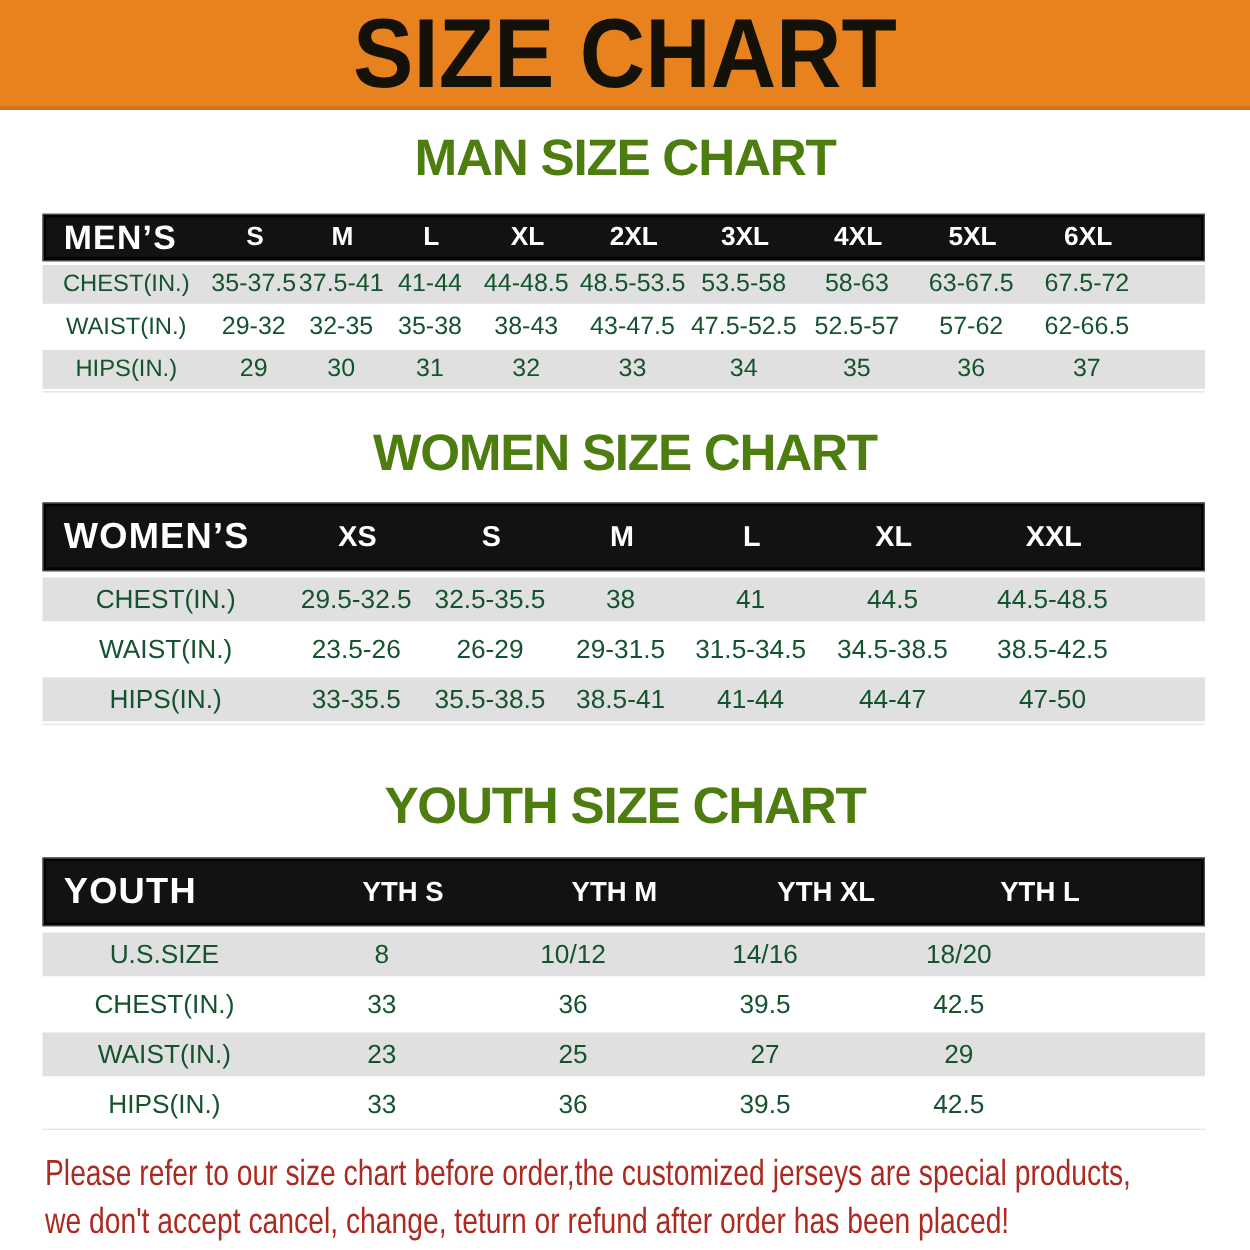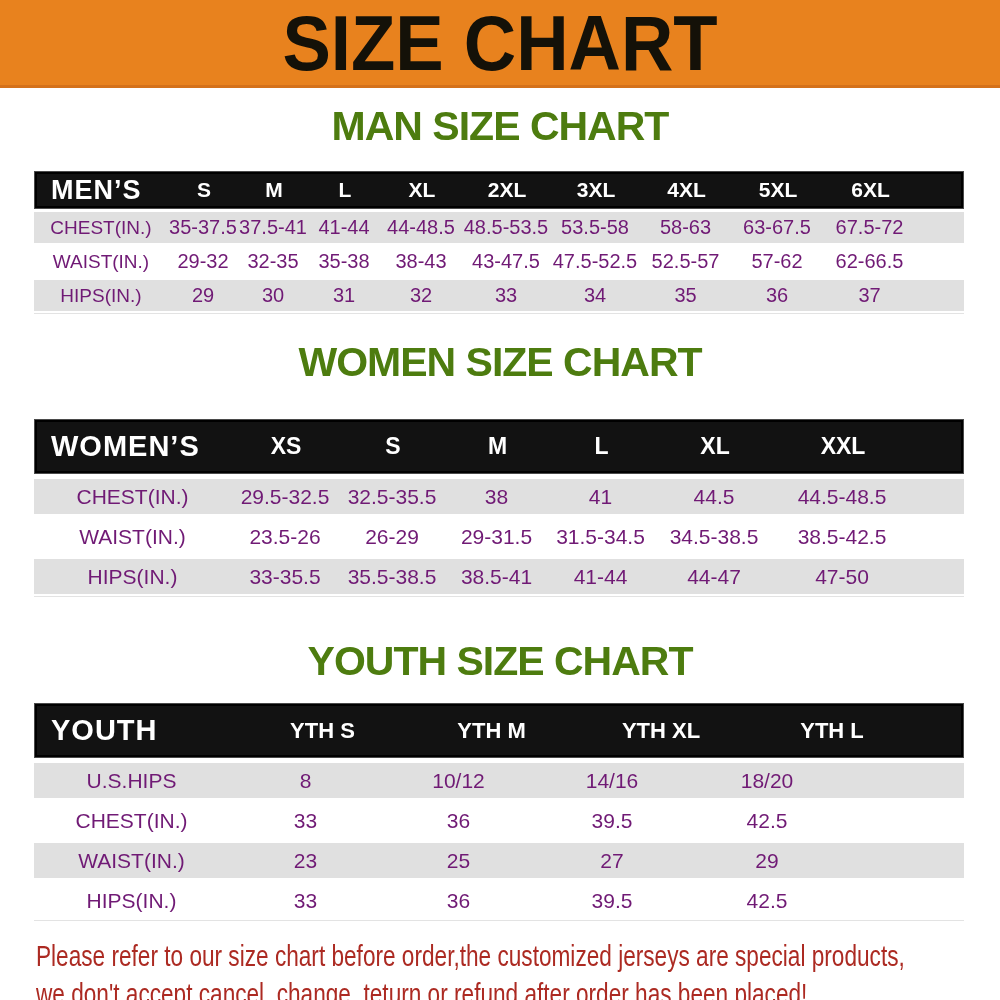--- a/index.html
+++ b/index.html
@@ -14,26 +14,26 @@
   
   .sec-title{margin:0;text-align:center;font-weight:bold;color:#4d7c0f;
              font-size:41px;line-height:45px;letter-spacing:-1px;}
   .t-man{margin-top:16px;}
   .t-women{margin-top:26px;}
   .t-youth{margin-top:42px;}
 
   
   .tbl{width:930px;margin-left:34px;}
   .tbl-men{margin-top:22px;}
-  .tbl-women{margin-top:34px;}
+  .tbl-women{margin-top:17px;}
   .tbl-youth{margin-top:19px;}
 
   .thead{background:#121212;color:#fff;display:grid;align-items:center;
          border:1px solid #4a4a4a;box-shadow:inset 0 0 0 2px #000;box-sizing:border-box;}
-  .row{display:grid;align-items:center;color:#701a75;}
+  .row{display:grid;align-items:center;color:#14532d;}
   .row.gray{background:#E0E0E0;}
   .row.white{background:#ffffff;}
   .tbl .row{margin-top:3px;}
   .tbl-women .row,.tbl-youth .row{margin-top:5px;}
   .tbl::after{content:"";display:block;height:1px;background:#e3e3e3;margin-top:2px;}
 
   .cell,.hcell,.rlabel{text-align:center;}
   .hlabel{text-align:left;padding-left:16px;font-weight:bold;letter-spacing:1px;}
 
   
@@ -184,21 +184,21 @@
     <div class="tbl tbl-youth">
       <div class="thead youth-grid">
         <div class="hlabel">YOUTH</div>
         <div class="hcell">YTH S</div>
         <div class="hcell">YTH M</div>
         <div class="hcell">YTH XL</div>
         <div class="hcell">YTH L</div>
       </div>
 
       <div class="row gray youth-grid">
-        <div class="rlabel">U.S.HIPS</div>
+        <div class="rlabel">U.S.SIZE</div>
         <div class="cell">8</div>
         <div class="cell">10/12</div>
         <div class="cell">14/16</div>
         <div class="cell">18/20</div>
       </div>
 
       <div class="row white youth-grid">
         <div class="rlabel">CHEST(IN.)</div>
         <div class="cell">33</div>
         <div class="cell">36</div>

